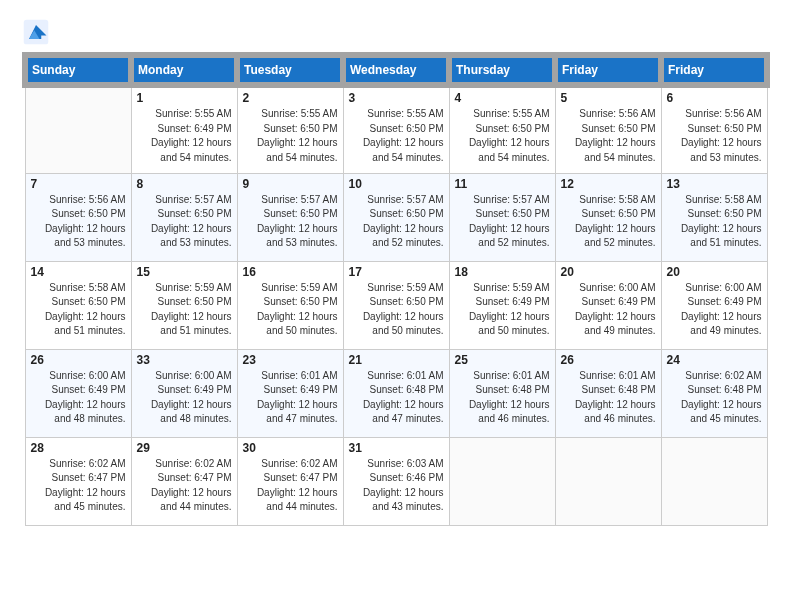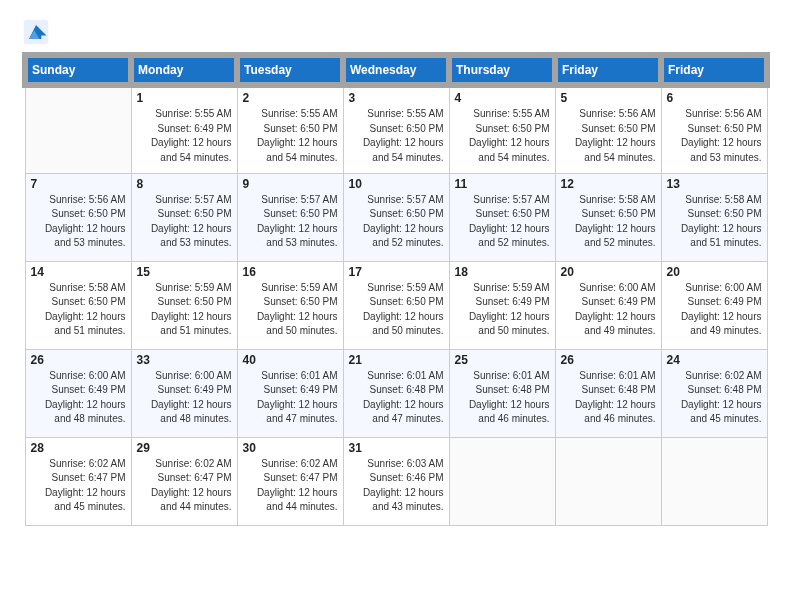--- a/index.html
+++ b/index.html
@@ -220,21 +220,21 @@
         <tr>
           <td>
             <span class="day-num">26</span>
             <div class="day-info">Sunrise: 6:00 AM<br>Sunset: 6:49 PM<br>Daylight: 12 hours<br>and 48 minutes.</div>
           </td>
           <td>
             <span class="day-num">33</span>
             <div class="day-info">Sunrise: 6:00 AM<br>Sunset: 6:49 PM<br>Daylight: 12 hours<br>and 48 minutes.</div>
           </td>
           <td>
-            <span class="day-num">40</span>
+            <span class="day-num">23</span>
             <div class="day-info">Sunrise: 6:01 AM<br>Sunset: 6:49 PM<br>Daylight: 12 hours<br>and 47 minutes.</div>
           </td>
           <td>
             <span class="day-num">21</span>
             <div class="day-info">Sunrise: 6:01 AM<br>Sunset: 6:48 PM<br>Daylight: 12 hours<br>and 47 minutes.</div>
           </td>
           <td>
             <span class="day-num">25</span>
             <div class="day-info">Sunrise: 6:01 AM<br>Sunset: 6:48 PM<br>Daylight: 12 hours<br>and 46 minutes.</div>
           </td>

